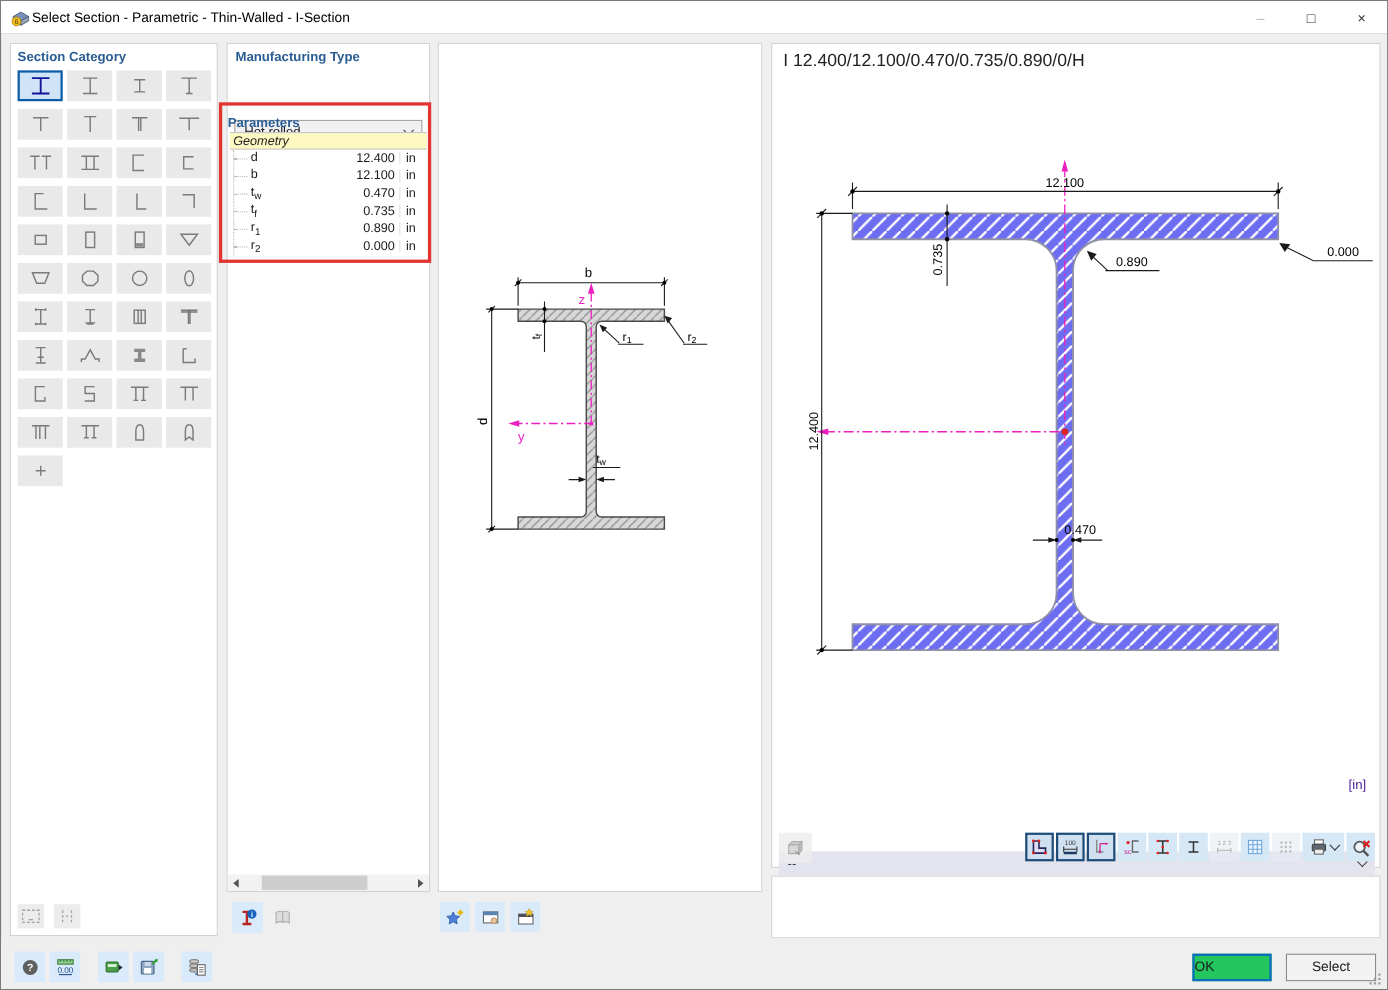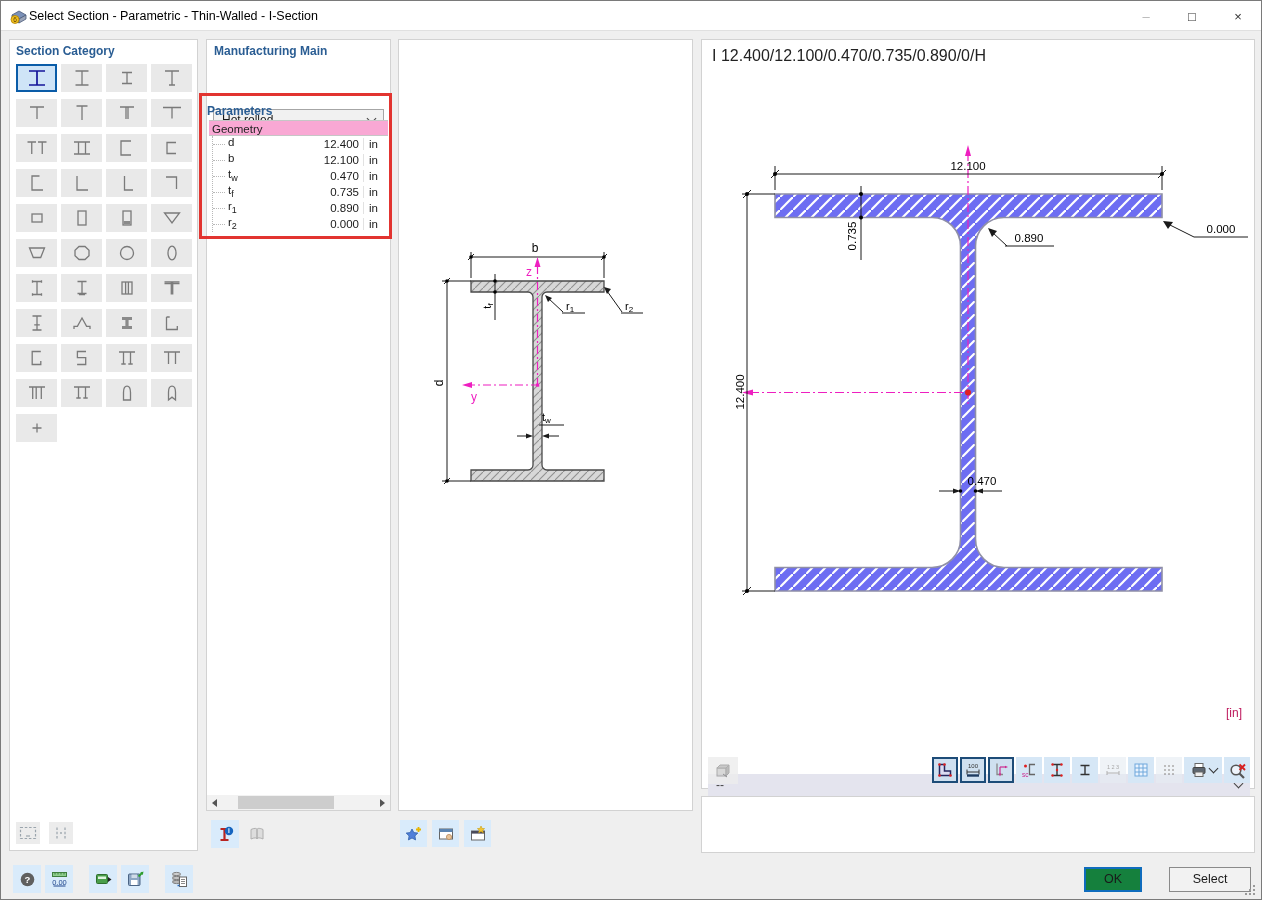--- a/index.html
+++ b/index.html
@@ -38,22 +38,22 @@
 
   
   .p-form { left:205px; top:38px; width:185px; height:772px; }
   .p-form .blab.mt { position:absolute; left:7px; top:4px; }
   .combo { background:#f1f1f1; border:1px solid #a6a6a6; display:flex; align-items:center;
            padding:0 8px; cursor:pointer; position:relative;margin-top:45px; }
   .combo .chv { position:absolute; right:8px; }
   .mt-combo { position:absolute; left:6px; top:24px; width:171px; height:22px; }
   .p-form .blab.pr { position:absolute; left:0; top:64px; }
   .ptable { position:absolute; left:2px; top:80px; width:179px; }
-  .pgroup { height:16px; background:#f9a8d4; font-size:11.5px; line-height:16px; padding-left:3px;
-            border-top:1px solid #c6c6c6; border-bottom:1px solid #c6c6c6; color:#222; }
+  .pgroup { height:16px; background:#fef9c3; font-size:11.5px; line-height:16px; padding-left:3px;
+            border-top:1px solid #c6c6c6; border-bottom:1px solid #c6c6c6; color:#222;font-style:italic; }
   .prows { border-left:1px dotted #b8b8b8; margin-left:3px; }
   .prow { display:flex; align-items:center; height:16px; font-size:11.5px; }
   .tree { width:12px; border-bottom:1px dotted #b8b8b8; height:0; margin-right:3px; }
   .psym { width:50px; } .psym sub { font-size:9px; }
   .pval { flex:1; text-align:right; padding-right:4px; border-right:1px solid #e2e2e2; cursor:text; }
   .punit { width:24px; padding-left:5px; }
   .redbox { position:absolute; left:198px; top:92px; width:193px; height:146px;
             border:3px solid #e23430; z-index:6; pointer-events:none; }
   .hscroll { position:absolute; left:0; bottom:0; width:183px; height:15px; background:#f2f2f2;
              display:flex; align-items:center; }
@@ -77,41 +77,41 @@
   
   .mid-bottom { position:absolute; left:399px; top:819px; display:flex; align-items:center; }
   .fav-combo { width:200px; height:24px; background:#fff; border:1px solid #7f7f7f; margin-left:4px; }
   .mid-bottom .icobtn { width:27px; height:27px; }
   .mid-bottom .gap { width:5px; }
 
   
   .p-prev { left:700px; top:38px; width:554px; height:750px; }
   .desig { position:absolute; left:10px; top:7px; font-size:16px; color:#222; }
   .bigsvg { position:absolute; left:0; top:92px; }
-  .unitlab { position:absolute; right:12px; top:666px; font-size:12px; color:#be185d;text-align:right; }
+  .unitlab { position:absolute; right:12px; top:666px; font-size:12px; color:#4c1d95;text-align:right; }
   .cm-combo { position:absolute; left:6px; top:689px; width:542px; height:22px; background:#e4e4ee;
               border:none; color:#444; }
   .p-prev .toolrow { position:absolute; left:6px; top:717px; width:542px; height:27px; }
   .box3d { position:absolute; left:0; top:0; width:30px; height:27px; background:#ededed;
            display:flex; align-items:center; justify-content:center; opacity:.8; }
   .tgroup { position:absolute; right:0; top:0; display:flex; gap:2px; align-items:center; }
   .tbtn { width:26px; height:26px; background:#d6e7f6; display:flex; align-items:center;
           justify-content:center; cursor:pointer; }
   .tbtn.act { border:2px solid #1d4c78; background:#cfe0f0; }
   .tbtn.dis { background:#e7edf3; opacity:.65; cursor:default; }
   .tbtn.wide { width:38px; gap:2px; }
   .p-note { left:700px; top:795px; width:554px; height:57px; }
 
   
   .footer { position:absolute; left:0; top:852px; width:100%; height:48px; background:#efefef; }
   .fgroup { position:absolute; left:12px; top:12px; display:flex; }
   .fgroup .icobtn { margin-right:4px; }
   .fgroup .sp { width:12px; }
-  .okbtn { position:absolute; left:1083px; top:14px; width:58px; height:25px; background:#15803d;
-           border:2px solid #0f6cbd; font-size:12.5px; text-align:center; line-height:21px; cursor:pointer; }
+  .okbtn { position:absolute; left:1083px; top:14px; width:72px; height:25px; background:#22c55e;
+           border:2px solid #0f6cbd; font-size:12.5px; text-align:left; line-height:21px; cursor:pointer; }
   .cancelbtn { position:absolute; left:1168px; top:14px; width:82px; height:25px; background:#f2f2f2;
                border:1px solid #8a8a8a; font-size:12.5px; text-align:center; line-height:23px; cursor:pointer; }
   .grip { position:absolute; right:4px; bottom:4px; width:12px; height:12px; }
   .grip::before { content:""; position:absolute; left:0; top:0; width:2px; height:2px;
     box-shadow:8px 0 0 #9a9a9a,4px 4px 0 #9a9a9a,8px 4px 0 #9a9a9a,0 8px 0 #9a9a9a,4px 8px 0 #9a9a9a,8px 8px 0 #9a9a9a; }
 
   .chv { width:7px; height:7px; border-right:1.5px solid #444; border-bottom:1.5px solid #444;
          transform:rotate(45deg); display:inline-block; margin-top:-4px; }
   svg text { font-family:"Liberation Sans", sans-serif; }
 </style>
@@ -355,21 +355,21 @@
     <div class="fbtn">
       <svg width="18" height="14" viewBox="0 0 18 14">
         <path d="M5 1.5v11M13 1.5v11" fill="none" stroke="#9aa4ac" stroke-width="1.2" stroke-dasharray="2.5 1.8"></path>
         <circle cx="9" cy="7" r="0.9" fill="#9aa4ac"></circle>
       </svg>
     </div>
   </div>
 </div>
 
 <div class="panel p-form">
-  <span class="blab mt">Manufacturing Main</span>
+  <span class="blab mt">Manufacturing Type</span>
   <div class="combo mt-combo">
     <span>Hot rolled</span>
     <span class="chv"></span>
   </div>
   <span class="blab pr">Parameters</span>
   <div class="ptable">
     <div class="pgroup">Geometry</div>
     <div class="prows">
       <div class="prow">
         <span class="tree"></span>

